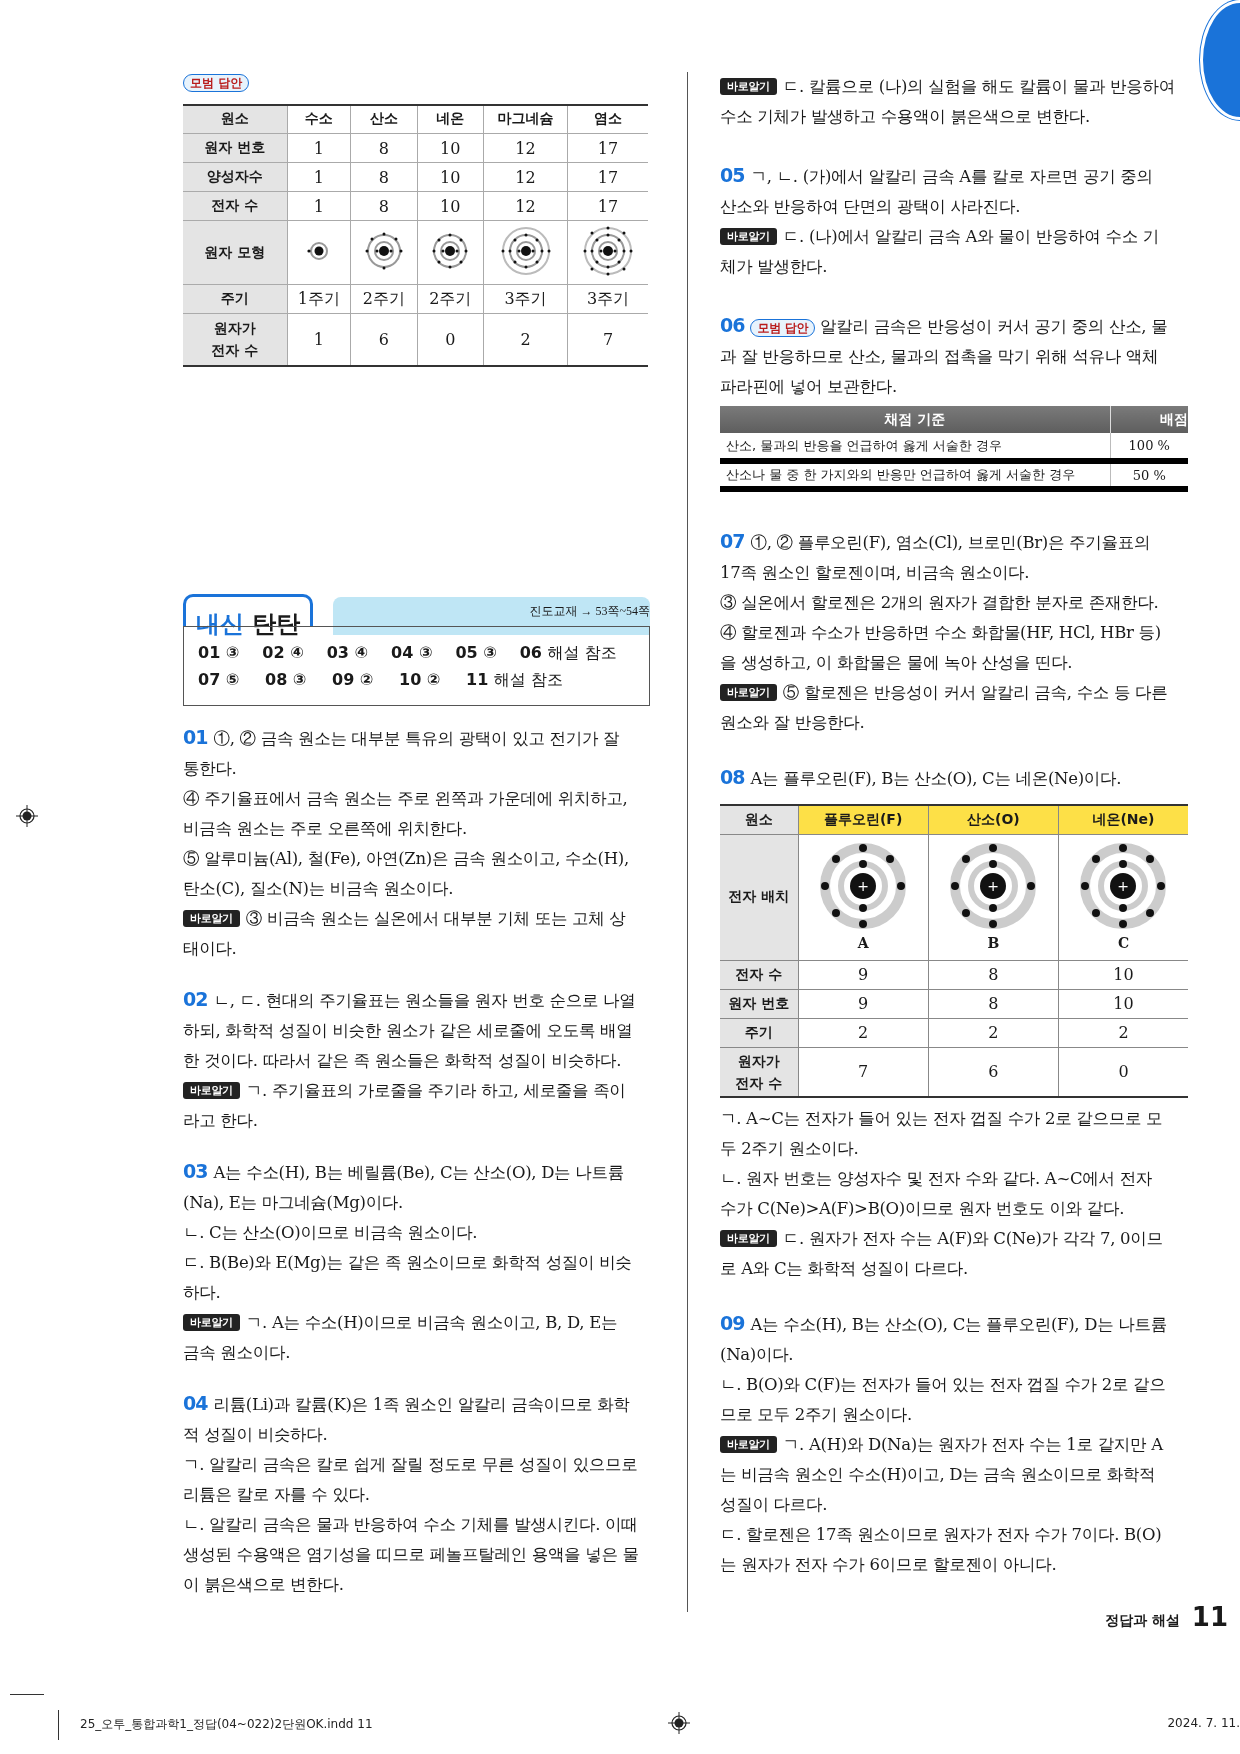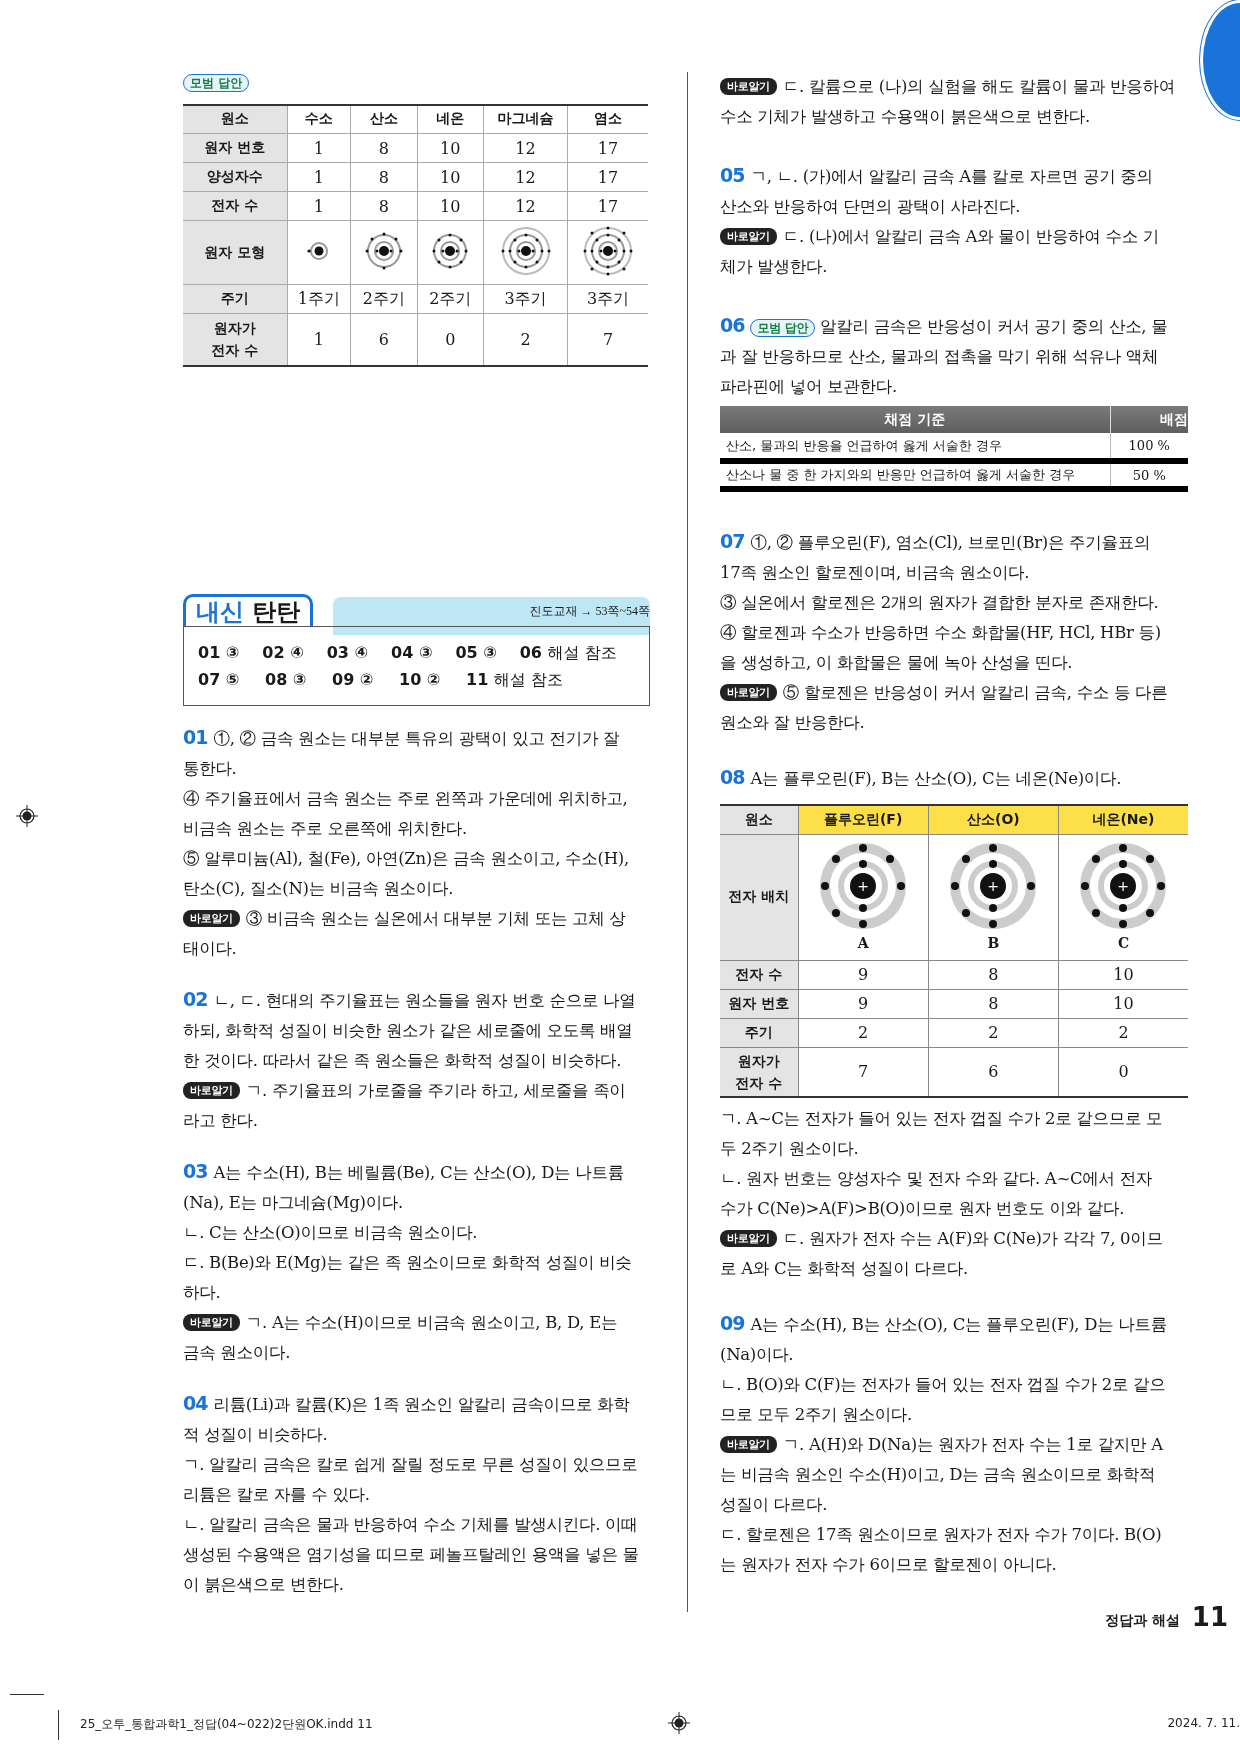--- a/index.html
+++ b/index.html
@@ -4,44 +4,44 @@
 <style>
   * { box-sizing: border-box; margin: 0; padding: 0; }
   html, body { width: 1240px; height: 1754px; background: #ffffff; overflow: hidden; }
   body { position: relative; font-family: "DejaVu Serif", "Liberation Serif", serif; color: #1a1a1a; }
 
   .col-left { position: absolute; left: 183px; top: 72px; width: 467px; }
   .col-right { position: absolute; left: 720px; top: 72px; width: 468px; }
   .col-divider { position: absolute; left: 687px; top: 72px; width: 1px; height: 1540px; background: #555; }
 
   .pill-blue {
-    display: inline-block; border: 1.5px solid #1a73d9; color: #15803d; background: #e8f3fc;
+    display: inline-block; border: 1.5px solid #1a73d9; color: #b91c1c; background: #e8f3fc;
     border-radius: 10px; padding: 0 6px; font-size: 12px; font-weight: bold; line-height: 16px;
     font-family: "DejaVu Sans", "Liberation Sans", sans-serif; vertical-align: middle;
   }
   .pill-dark {
-    display: inline-block; background: #222; color: #fff; border-radius: 8px; padding: 0 7px;
+    display: inline-block; background: #222; color: #fff; border-radius: 3px; padding: 0 7px;
     font-size: 11px; font-weight: bold; line-height: 17px; margin-right: 6px;
     font-family: "DejaVu Sans", "Liberation Sans", sans-serif; vertical-align: 2px;
   }
   .qnum { color: #1a73d9; font-weight: bold; font-family: "DejaVu Sans", "Liberation Sans", sans-serif; font-size: 19px; margin-right: 6px; letter-spacing: -1px; }
 
   p.line { font-size: 16.5px; line-height: 30px; letter-spacing: -0.3px; }
   .section { margin-bottom: 20px; }
 
   table.ans { border-collapse: collapse; width: 465px; font-size: 16px; text-align: center; }
   table.ans th, table.ans td { border: 1px solid #aaa; height: 29px; }
   table.ans tr:first-child th, table.ans tr:first-child td { border-top: 2px solid #333; }
   table.ans tr:last-child th, table.ans tr:last-child td { border-bottom: 2px solid #333; }
   table.ans th { background: #e4e4e4; font-family: "DejaVu Sans", "Liberation Sans", sans-serif; font-size: 14px; font-weight: bold; width: 104px; border-left: none; }
   table.ans tr:first-child td { font-family: "DejaVu Sans", "Liberation Sans", sans-serif; font-size: 14px; font-weight: bold; }
   table.ans td:last-child { border-right: none; }
 
   .ns-header { position: absolute; left: 183px; top: 594px; width: 467px; height: 32px; }
-  .ns-title { position: absolute; left: 0; top: 0; height: 32px; padding: 0 10px 0 10px; border: 3px solid #1a73d9; border-bottom: none; border-radius: 10px 10px 0 0; background: #fff; font-family: "DejaVu Sans", "Liberation Sans", sans-serif; font-size: 24px; font-weight: bold; line-height: 30px; }
+  .ns-title { position: absolute; left: 0; top: 0; height: 32px; padding: 12px 10px 0 10px; border: 3px solid #1a73d9; border-bottom: none; border-radius: 10px 10px 0 0; background: #fff; font-family: "DejaVu Sans", "Liberation Sans", sans-serif; font-size: 24px; font-weight: bold; line-height: 30px; }
   .ns-title .blue { color: #1a73d9; }
   .ns-bar { position: absolute; left: 150px; top: 3px; right: 0; height: 38px; background: #bfe6f5; border-radius: 8px 8px 0 0; text-align: right; font-family: Liberation Serif, serif; font-size: 12px; line-height: 29px; }
   .ns-box { position: absolute; left: 183px; top: 626px; width: 467px; height: 80px; border: 1px solid #555; border-radius: 0; padding: 12px 14px; font-family: "DejaVu Sans", "Liberation Sans", sans-serif; font-size: 16px; font-weight: bold; }
   .ns-row { display: flex; gap: 0; line-height: 27px; }
   .ns-cell { width: 67px; white-space: nowrap; }
   .ns-cell.wide { width: 120px; }
 
   table.grade { border-collapse: collapse; width: 468px; font-family: "DejaVu Sans", "Liberation Sans", sans-serif; font-size: 13px; }
   table.grade th { background: linear-gradient(#7a7a7a, #5e5e5e); color: #fff; height: 27px; font-size: 14px; }
   table.grade td { border-bottom: 6px solid #000000; height: 28px; padding-left: 6px; }

